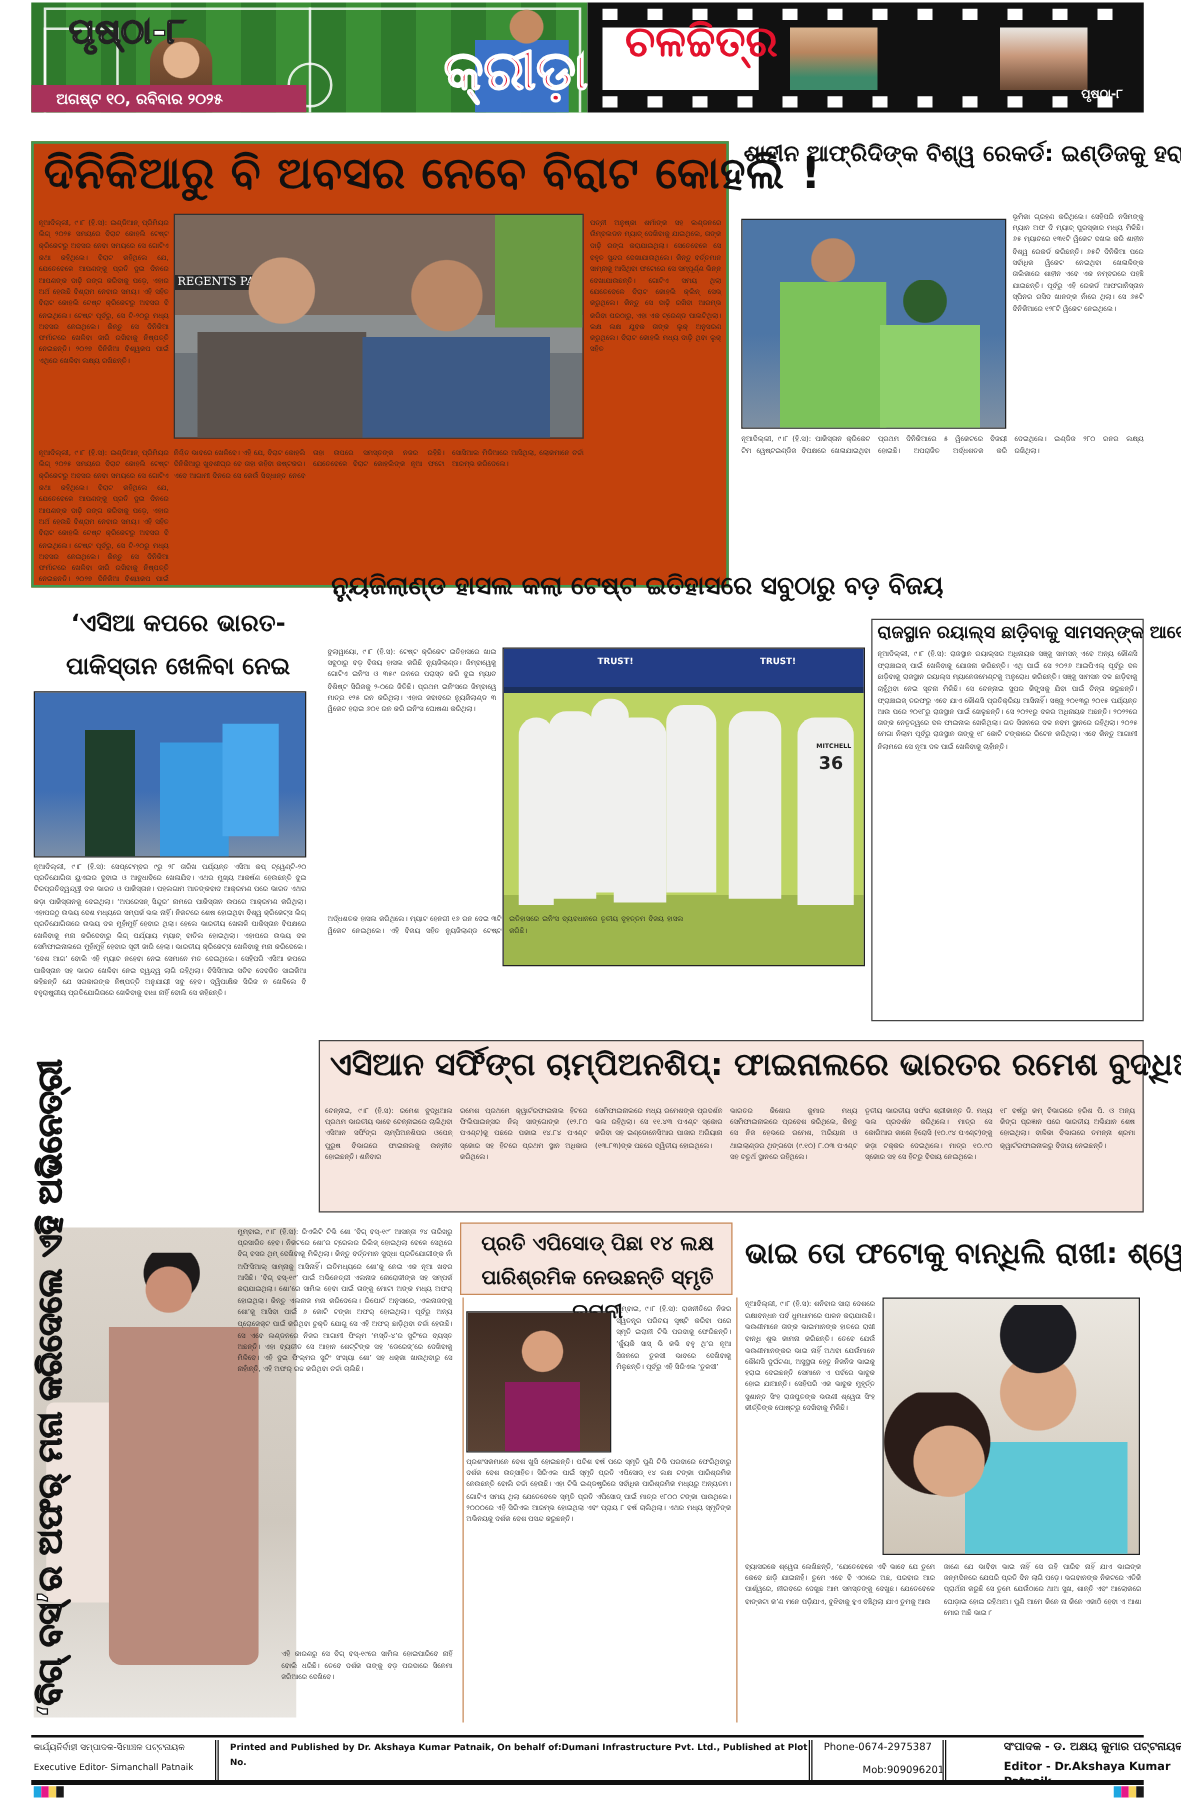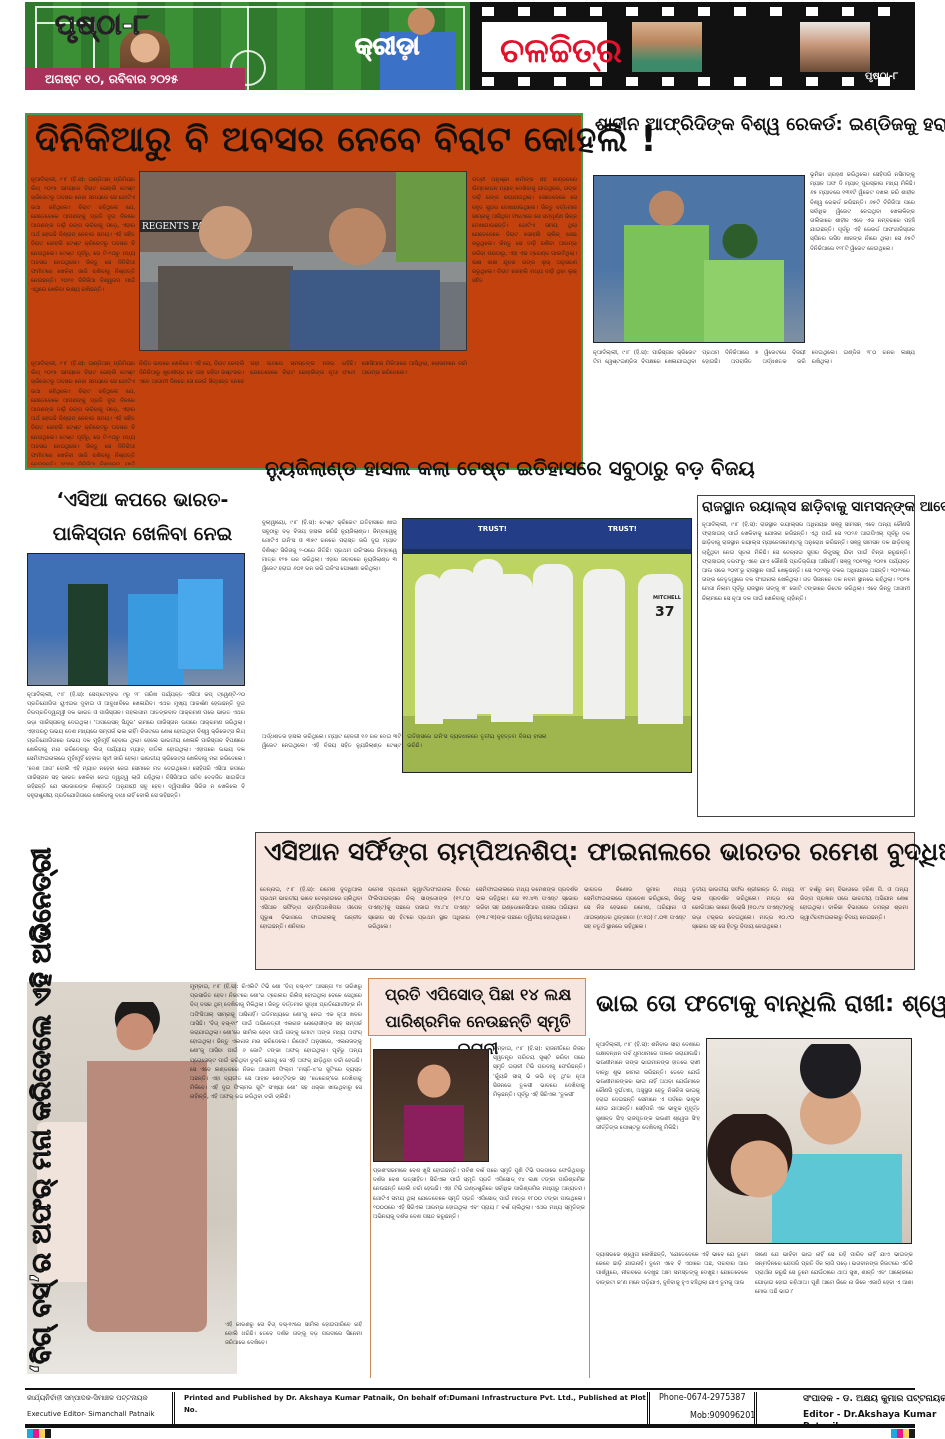--- a/index.html
+++ b/index.html
@@ -11,21 +11,21 @@
 
   
   #masthead { left: 25px; top: 2px; width: 890px; height: 88px; }
   #field { left: 0; top: 0; width: 445px; height: 88px;
     background: repeating-linear-gradient(90deg, #2f7a2c 0 28px, #3b8f35 28px 56px); overflow: hidden; }
   #field .line { position: absolute; border: 2px solid rgba(255,255,255,0.85); }
   #page-num { left: 30px; top: 6px; font-size: 28px; font-weight: bold; color: #fff; -webkit-text-stroke: 1px #222; }
   #date-bar { left: 0; top: 66px; width: 220px; height: 22px; background: #a8325a; color: #fff; font-size: 12px; line-height: 22px; padding-left: 20px; font-weight: bold; }
   #player1 { left: 95px; top: 28px; width: 50px; height: 60px; background: radial-gradient(circle at 50% 30%, #e3b48f 0 14px, transparent 15px), linear-gradient(#8a5b3a, #5a3a25); border-radius: 20px 20px 0 0; }
   #player2 { left: 355px; top: 0px; width: 75px; height: 88px; background: radial-gradient(circle at 55% 22%, #c48a62 0 13px, transparent 14px), linear-gradient(180deg, transparent 0 30px, #3b72c8 30px); }
-  #section-title { left: 330px; top: 30px; font-size: 24px; font-weight: bold; color: #e3122c; -webkit-text-stroke: 1px #fff; white-space: nowrap; }
+  #section-title { left: 330px; top: 30px; font-size: 43px; font-weight: bold; color: #e3122c; -webkit-text-stroke: 1px #fff; white-space: nowrap; }
   #film { left: 445px; top: 0; width: 445px; height: 88px; background: #111; }
   .sprocket { position: absolute; width: 12px; height: 9px; background: #fff; }
   #film-title-box { left: 12px; top: 20px; width: 125px; height: 50px; background: #fff; }
   #film-title { left: 500px; top: 30px; font-size: 34px; font-weight: bold; color: #e3122c; white-space: nowrap; }
   .film-frame { position: absolute; top: 20px; width: 70px; height: 50px; }
   #page-num-2 { left: 855px; top: 65px; font-size: 10px; color: #fff; font-weight: bold; }
 
   
   #kohli-box { left: 25px; top: 113px; width: 558px; height: 357px; background: #c2410c; border: 2px solid #3f9a52; }
   #kohli-headline { left: 8px; top: 4px; font-size: 35px; font-weight: bold; white-space: nowrap; letter-spacing: 0.5px; }
@@ -123,21 +123,21 @@
     <div class="sprocket" style="left:264px;top:75px"></div>
     <div class="sprocket" style="left:300px;top:75px"></div>
     <div class="sprocket" style="left:336px;top:75px"></div>
     <div class="sprocket" style="left:372px;top:75px"></div>
     <div class="sprocket" style="left:408px;top:75px"></div>
     <div id="film-title-box" class="abs"></div>
     <div class="film-frame" style="left:162px;background:linear-gradient(180deg,#d9b38f,#b9855e 40%,#3d8a6a 80%);"></div>
     <div class="film-frame" style="left:330px;background:linear-gradient(180deg,#e9e6e1,#c9997c 45%,#6b4a35);"></div>
   </div>
   <div id="section-title" class="abs">କ୍ରୀଡ଼ା</div>
-  <div id="film-title" class="abs" style="left:475px;top:28px;">ଚଳଚ୍ଚିତ୍ର</div>
+  <div id="film-title" class="abs" style="left:475px;top:12px;">ଚଳଚ୍ଚିତ୍ର</div>
   <div id="page-num-2" class="abs" style="left:840px;top:68px;">ପୃଷ୍ଠା-୮</div>
 </div>
 
 <div id="kohli-box" class="abs">
   <div id="kohli-headline" class="abs">ଦିନିକିଆରୁ ବି ଅବସର ନେବେ ବିରାଟ କୋହଲି !</div>
   <div class="abs body-text" style="left:4px;top:60px;width:104px;height:180px;">ନୂଆଦିଲ୍ଲୀ, ୯।୮ (ହି.ସ): ଇଣ୍ଡିଆନ୍ ପ୍ରିମିୟର ଲିଗ୍ ୨୦୨୫ ସମୟରେ ବିରାଟ କୋହଲି ଟେଷ୍ଟ କ୍ରିକେଟରୁ ଅବସର ନେବା ସମୟରେ ସେ ଗୋଟିଏ କଥା କହିଥିଲେ। ବିରାଟ କହିଥିଲେ ଯେ, ଯେତେବେଳେ ଆପଣଙ୍କୁ ପ୍ରତି ଦୁଇ ଦିନରେ ଆପଣଙ୍କ ଦାଢ଼ି ରଙ୍ଗ କରିବାକୁ ପଡ଼େ, ଏହାର ଅର୍ଥ ହେଉଛି ବିଶ୍ରାମ ନେବାର ସମୟ। ଏହି ସହିତ ବିରାଟ କୋହଲି ଟେଷ୍ଟ କ୍ରିକେଟରୁ ଅବସର ବି ନେଇଥିଲେ। ଟେଷ୍ଟ ପୂର୍ବରୁ, ସେ ଟି-୨୦ରୁ ମଧ୍ୟ ଅବସର ନେଇଥିଲେ। କିନ୍ତୁ ସେ ଦିନିକିଆ ଫର୍ମାଟରେ ଖେଳିବା ଜାରି ରଖିବାକୁ ନିଷ୍ପତ୍ତି ନେଇଛନ୍ତି। ୨୦୨୭ ଦିନିକିଆ ବିଶ୍ୱକପ ପାଇଁ ଏଥିରେ ଖେଳିବା ଲକ୍ଷ୍ୟ ରଖିଛନ୍ତି।</div>
   <div id="kohli-photo" class="abs">
     <div class="tree"></div>
     <div class="sign">REGENTS PA</div>
     <div class="man1"></div>
@@ -170,21 +170,21 @@
   <div class="abs" style="left:75px;top:6px;color:#fff;font-size:7px;font-weight:bold;">TRUST!</div>
   <div class="abs" style="left:205px;top:6px;color:#fff;font-size:7px;font-weight:bold;">TRUST!</div>
   <div class="nz-player" style="left:12px;top:55px;width:28px;height:150px;"></div>
   <div class="nz-player" style="left:36px;top:50px;width:38px;height:150px;"></div>
   <div class="nz-player" style="left:70px;top:40px;width:30px;height:155px;"></div>
   <div class="nz-player" style="left:88px;top:55px;width:42px;height:148px;"></div>
   <div class="nz-player" style="left:130px;top:45px;width:40px;height:150px;"></div>
   <div class="nz-player" style="left:180px;top:50px;width:42px;height:150px;"></div>
   <div class="nz-player" style="left:235px;top:55px;width:45px;height:150px;"></div>
   <div class="abs" style="left:250px;top:75px;font-size:5px;color:#222;font-weight:bold;">MITCHELL</div>
-  <div class="abs" style="left:252px;top:84px;font-size:14px;color:#222;font-weight:bold;">37</div>
+  <div class="abs" style="left:252px;top:84px;font-size:14px;color:#222;font-weight:bold;">36</div>
 </div>
 <div class="abs body-text" style="left:262px;top:732px;width:430px;height:88px;column-count:3;column-gap:6px;">ଅର୍ଦ୍ଧଶତକ ହାସଲ କରିଥିଲେ। ମ୍ୟାଟ ହେନରୀ ୧୬ ରନ ଦେଇ ୩ଟି ୱିକେଟ ନେଇଥିଲେ। ଏହି ବିଜୟ ସହିତ ନ୍ୟୁଜିଲାଣ୍ଡ ଟେଷ୍ଟ ଇତିହାସରେ ଇନିଂସ ବ୍ୟବଧାନରେ ତୃତୀୟ ବୃହତ୍ତମ ବିଜୟ ହାସଲ କରିଛି।</div>
 
 <div id="raj-box" class="abs">
   <div id="raj-headline" class="abs">ରାଜସ୍ଥାନ ରୟାଲ୍ସ ଛାଡ଼ିବାକୁ ସାମସନ୍‌ଙ୍କ ଆବେଦନ</div>
   <div class="abs body-text" style="left:4px;top:24px;width:208px;height:292px;">ନୂଆଦିଲ୍ଲୀ, ୯।୮ (ହି.ସ): ରାଜସ୍ଥାନ ରୟାଲ୍ସର ଅଧିନାୟକ ସଞ୍ଜୁ ସାମସନ୍ ଏବେ ଅନ୍ୟ କୌଣସି ଫ୍ରାଞ୍ଚାଇଜ୍ ପାଇଁ ଖେଳିବାକୁ ଯୋଜନା କରିଛନ୍ତି। ଏଥି ପାଇଁ ସେ ୨୦୨୬ ଆଇପିଏଲ୍ ପୂର୍ବରୁ ଦଳ ଛାଡ଼ିବାକୁ ରାଜସ୍ଥାନ ରୟାଲ୍ସ ମ୍ୟାନେଜମେଣ୍ଟକୁ ଅନୁରୋଧ କରିଛନ୍ତି। ସଞ୍ଜୁ ସାମସନ ଦଳ ଛାଡ଼ିବାକୁ ଚାହୁଁଥିବା ନେଇ ସୂଚନା ମିଳିଛି। ସେ ଚେନ୍ନାଇ ସୁପର କିଙ୍ଗ୍ସକୁ ଯିବା ପାଇଁ ଚିନ୍ତା କରୁଛନ୍ତି। ଫ୍ରାଞ୍ଚାଇଜ୍ ତରଫରୁ ଏବେ ଯାଏ କୌଣସି ପ୍ରତିକ୍ରିୟା ଆସିନାହିଁ। ସଞ୍ଜୁ ୨୦୧୩ରୁ ୨୦୧୫ ପର୍ଯ୍ୟନ୍ତ ଆଉ ପରେ ୨୦୧୮ରୁ ରାଜସ୍ଥାନ ପାଇଁ ଖେଳୁଛନ୍ତି। ସେ ୨୦୨୧ରୁ ଦଳର ଅଧିନାୟକ ଅଛନ୍ତି। ୨୦୨୨ରେ ତାଙ୍କ ନେତୃତ୍ୱରେ ଦଳ ଫାଇନାଲ ଖେଳିଥିଲା। ଗତ ସିଜନରେ ଦଳ ନବମ ସ୍ଥାନରେ ରହିଥିଲା। ୨୦୨୫ ମେଗା ନିଲାମ ପୂର୍ବରୁ ରାଜସ୍ଥାନ ତାଙ୍କୁ ୧୮ କୋଟି ଟଙ୍କାରେ ରିଟେନ କରିଥିଲା। ଏବେ କିନ୍ତୁ ଆଗାମୀ ନିଲାମରେ ସେ ନୂଆ ଦଳ ପାଇଁ ଖେଳିବାକୁ ଚାହାଁନ୍ତି।</div>
 </div>
 
 <div id="surf-box" class="abs">
   <div id="surf-headline" class="abs">ଏସିଆନ ସର୍ଫିଙ୍ଗ ଚାମ୍ପିଅନଶିପ୍: ଫାଇନାଲରେ ଭାରତର ରମେଶ ବୁଦ୍ଧିଆଲ୍</div>

